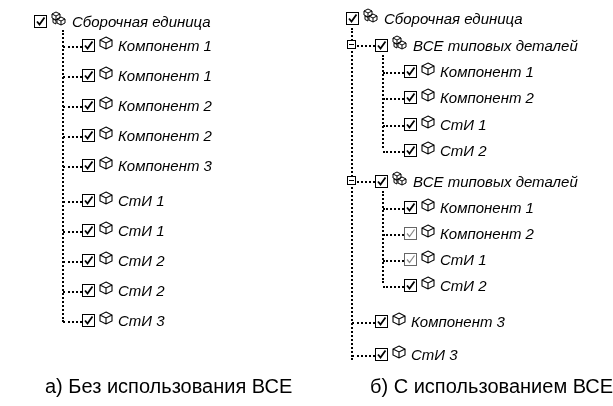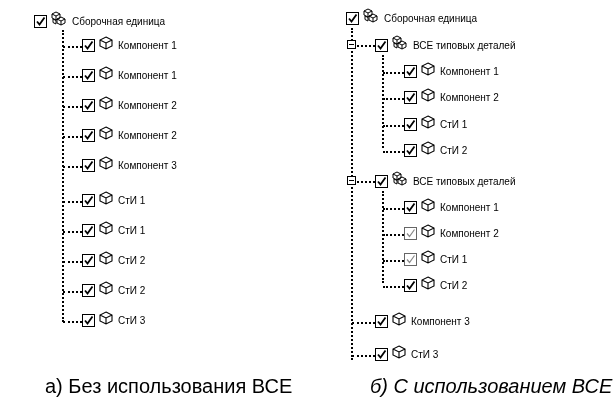--- a/index.html
+++ b/index.html
@@ -2,21 +2,21 @@
 <html><head>
 <meta charset="utf-8">
 <style>
   html,body{margin:0;padding:0;background:#fff;}
   body{width:613px;height:406px;position:relative;overflow:hidden;font-family:"Liberation Sans",sans-serif;color:#000;}
   .row{position:absolute;height:20px;display:flex;align-items:center;white-space:nowrap;}
   .cb{width:13px;height:13px;border:1.5px solid #000;box-sizing:border-box;position:relative;display:inline-block;background:#fff;}
   .cb svg{position:absolute;left:0;top:0;}
   .cb.gray{border-color:#666;}
   .icon{display:inline-block;margin-left:4px;}
-  .lbl{margin-left:5px;font-size:10px;}
+  .lbl{margin-left:5px;font-size:15px;font-style:italic;}
   .vline{position:absolute;border-left:2px dotted #000;width:0;}
   .hline{position:absolute;border-top:2px dotted #000;height:0;}
   .minus{position:absolute;width:9px;height:9px;border:1.2px solid #000;box-sizing:border-box;background:#fff;}
   .minus:after{content:"";position:absolute;left:1px;right:1px;top:3px;border-top:1.2px solid #000;}
   .caption{position:absolute;font-size:20px;white-space:nowrap;}
 </style>
 </head>
 <body>
 
 <div id="root">
@@ -322,14 +322,14 @@
       <span class="cb">
         <svg width="11" height="11" viewBox="0 0 11 11">
           <path d="M2 5.5 L4.5 8.5 L9.5 1.5" fill="none" stroke="#000" stroke-width="1.8"></path>
         </svg>
       </span>
       <span class="icon"><svg width="14" height="14" viewBox="0 0 14 14">
           <path d="M7 1 L13 4 L13 10 L7 13 L1 10 L1 4 Z M1 4 L7 7 L13 4 M7 7 L7 13" fill="none" stroke="#000" stroke-width="1.1"></path>
         </svg></span>
       <span class="lbl">СтИ 3</span>
     </div>
-    <div class="caption" style="left: 370px; top: 375px; font-style: italic;">б) С использованием ВСЕ</div>
+    <div class="caption" style="left: 370px; top: 375px;">б) С использованием ВСЕ</div>
   </div>
 
 </body></html>

